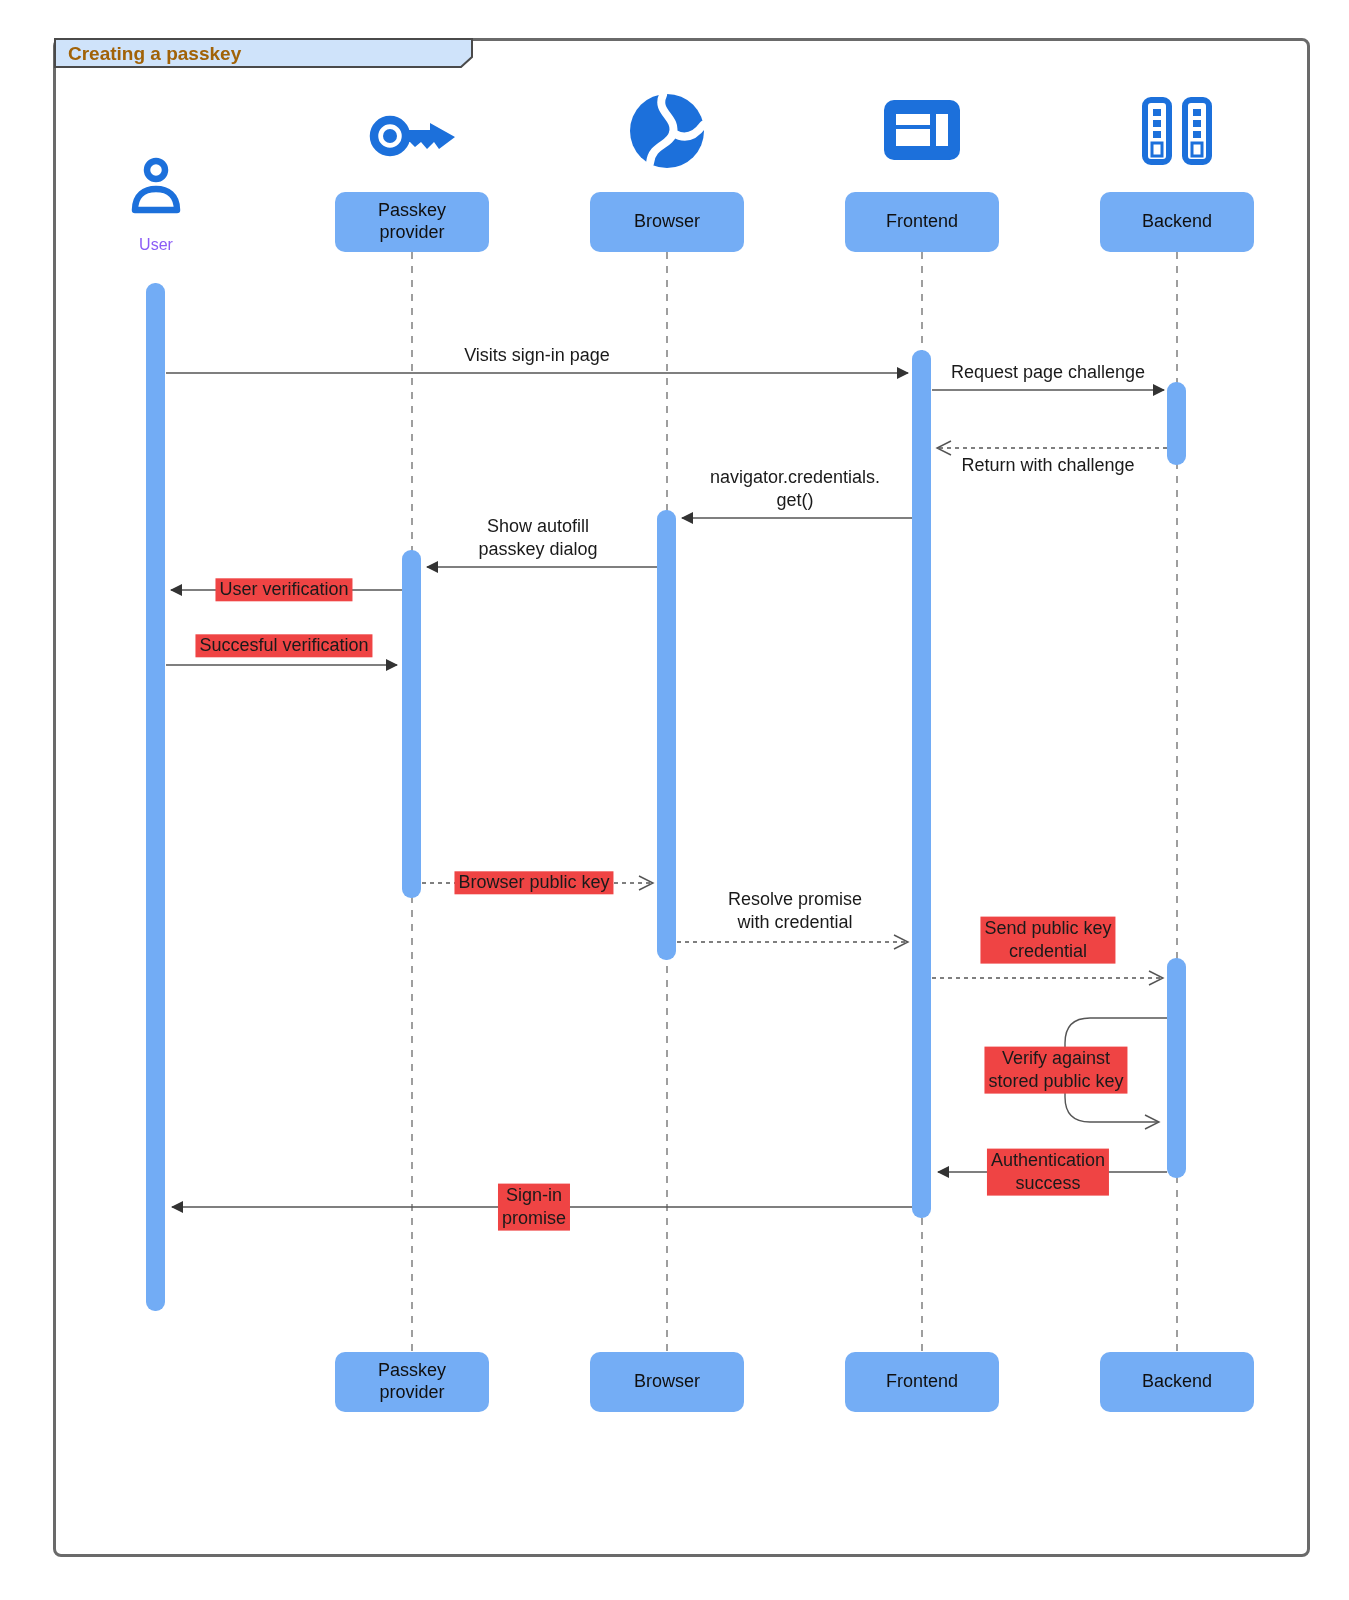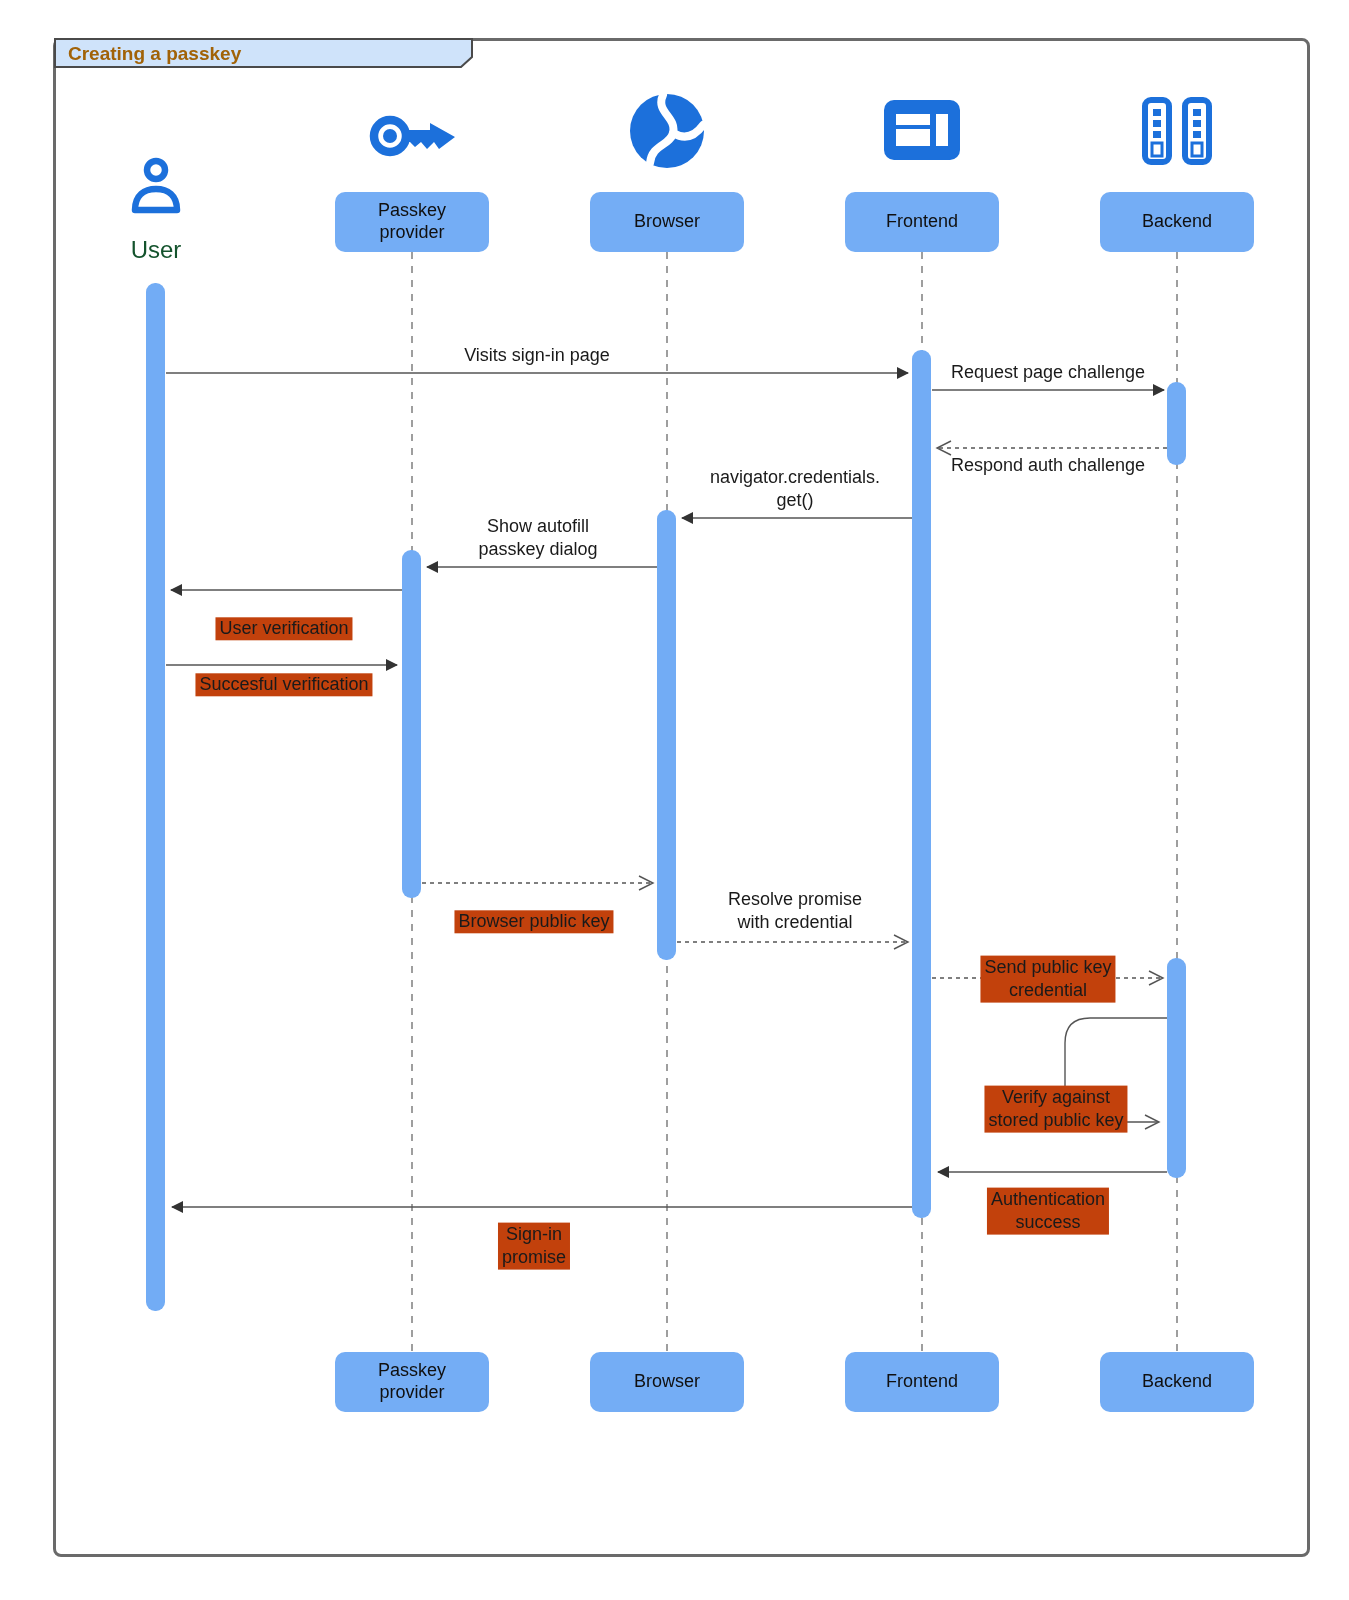--- a/index.html
+++ b/index.html
@@ -20,24 +20,24 @@
   }
   .pbox{
     position:absolute;width:154px;height:60px;background:#74ADF5;border-radius:10px;
     display:flex;align-items:center;justify-content:center;text-align:center;
     font-size:18px;color:#101010;white-space:pre-line;line-height:1.2;
   }
   .msg{
     position:absolute;transform:translateX(-50%);text-align:center;
     font-size:18px;color:#1a1a1a;white-space:pre-line;line-height:1.3;
   }
-  .msg.mid{transform:translate(-50%,-50%);background:#c2410c;padding:0 4px;margin-top:39px;}
+  .msg.mid{transform:translate(-50%,-50%);background:#ef4444;padding:0 4px;}
   .icon{position:absolute;}
   .user-label{
-    position:absolute;font-size:24px;color:#14532d;transform:translateX(-50%);
+    position:absolute;font-size:16px;color:#8b5cf6;transform:translateX(-50%);
   }
 </style>
 </head>
 <body>
 
 <div class="frame"></div>
 
 <svg class="canvas">
   <defs>
     <marker id="mFilled" markerWidth="14" markerHeight="14" refX="11" refY="6" orient="auto" markerUnits="userSpaceOnUse">
@@ -125,21 +125,21 @@
 <div class="pbox" style="left:1100px;top:192px">Backend</div>
 
 <div class="pbox" style="left:335px;top:1352px">Passkey
 provider</div>
 <div class="pbox" style="left:590px;top:1352px">Browser</div>
 <div class="pbox" style="left:845px;top:1352px">Frontend</div>
 <div class="pbox" style="left:1100px;top:1352px">Backend</div>
 
 <div class="msg" style="left:537px;top:344px">Visits sign-in page</div>
 <div class="msg" style="left:1048px;top:361px">Request page challenge</div>
-<div class="msg" style="left:1048px;top:454px">Respond auth challenge</div>
+<div class="msg" style="left:1048px;top:454px">Return with challenge</div>
 <div class="msg" style="left:795px;top:466px">navigator.credentials.
 get()</div>
 <div class="msg" style="left:538px;top:515px">Show autofill
 passkey dialog</div>
 <div class="msg mid" style="left:284px;top:590px">User verification</div>
 <div class="msg mid" style="left:284px;top:646px">Succesful verification</div>
 <div class="msg mid" style="left:534px;top:883px">Browser public key</div>
 <div class="msg" style="left:795px;top:888px">Resolve promise
 with credential</div>
 <div class="msg mid" style="left:1048px;top:940px">Send public key

